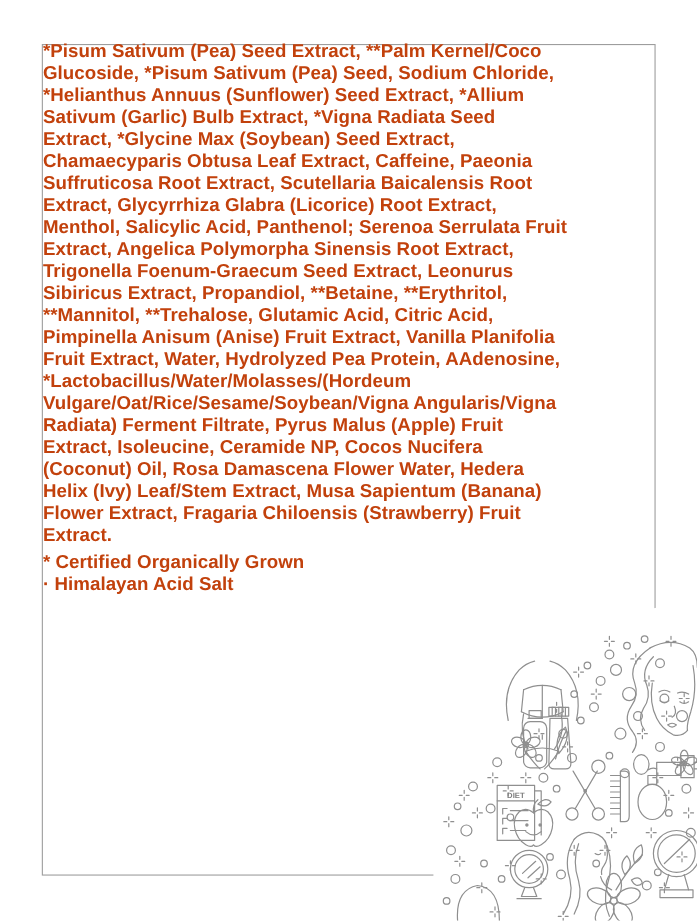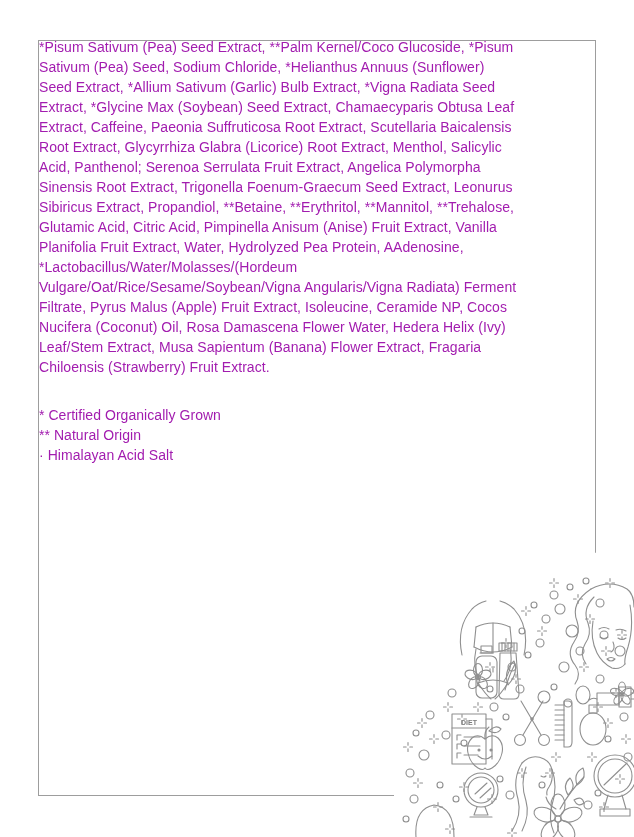--- a/index.html
+++ b/index.html
@@ -6,41 +6,40 @@
   body{
     width:634px;height:837px;background:#ffffff;position:relative;
     overflow:hidden;font-family:"Liberation Sans",sans-serif;
   }
   .page-card{
     position:absolute;left:38px;top:40px;width:556px;height:754px;
     border:1px solid #9d9d9d;background:#ffffff;box-sizing:content-box;
   }
   .content{
     position:absolute;left:39px;top:37px;width:478px;
-    font-size:14px;line-height:20px;color:#a21caf;font-weight:400;
+    font-size:17px;line-height:20px;color:#c2410c;font-weight:700;
     letter-spacing:0.05px;
   }
   .ingredients{white-space:normal;word-wrap:break-word;}
-  .notes{margin-top:28px;}
+  .notes{margin-top:4px;}
   .note-line{height:20px;}
   .illustration{
     position:absolute;left:394px;top:547px;width:240px;height:290px;z-index:5;
   }
   .illustration text{font-family:"Liberation Sans",sans-serif;}
 </style>
 </head>
 <body>
 
 <div class="page-card"></div>
 
 <div class="content">
   <div class="ingredients">*Pisum Sativum (Pea) Seed Extract, **Palm Kernel/Coco Glucoside, *Pisum Sativum (Pea) Seed, Sodium Chloride, *Helianthus Annuus (Sunflower) Seed Extract, *Allium Sativum (Garlic) Bulb Extract, *Vigna Radiata Seed Extract, *Glycine Max (Soybean) Seed Extract, Chamaecyparis Obtusa Leaf Extract, Caffeine, Paeonia Suffruticosa Root Extract, Scutellaria Baicalensis Root Extract, Glycyrrhiza Glabra (Licorice) Root Extract, Menthol, Salicylic Acid, Panthenol; Serenoa Serrulata Fruit Extract, Angelica Polymorpha Sinensis Root Extract, Trigonella Foenum-Graecum Seed Extract, Leonurus Sibiricus Extract, Propandiol, **Betaine, **Erythritol, **Mannitol, **Trehalose, Glutamic Acid, Citric Acid, Pimpinella Anisum (Anise) Fruit Extract, Vanilla Planifolia Fruit Extract, Water, Hydrolyzed Pea Protein, AAdenosine, *Lactobacillus/Water/Molasses/(Hordeum Vulgare/Oat/Rice/Sesame/Soybean/Vigna Angularis/Vigna Radiata) Ferment Filtrate, Pyrus Malus (Apple) Fruit Extract, Isoleucine, Ceramide NP, Cocos Nucifera (Coconut) Oil, Rosa Damascena Flower Water, Hedera Helix (Ivy) Leaf/Stem Extract, Musa Sapientum (Banana) Flower Extract, Fragaria Chiloensis (Strawberry) Fruit Extract.</div>
   <div class="notes">
     <div class="note-line">* Certified Organically Grown</div>
-    <div class="note-line">** Natural Origin</div>
     <div class="note-line">· Himalayan Acid Salt</div>
   </div>
 </div>
 
 <svg class="illustration" viewBox="0 0 240 290" width="240" height="290" xmlns="http://www.w3.org/2000/svg">
   <defs>
     <path id="sp" d="M0,-4.5 L0,-1.8 M0,1.8 L0,4.5 M-4.5,0 L-1.8,0 M1.8,0 L4.5,0"></path>
   </defs>
 
   <circle cx="260" cy="300" r="300" fill="#ffffff" stroke="none"></circle>

